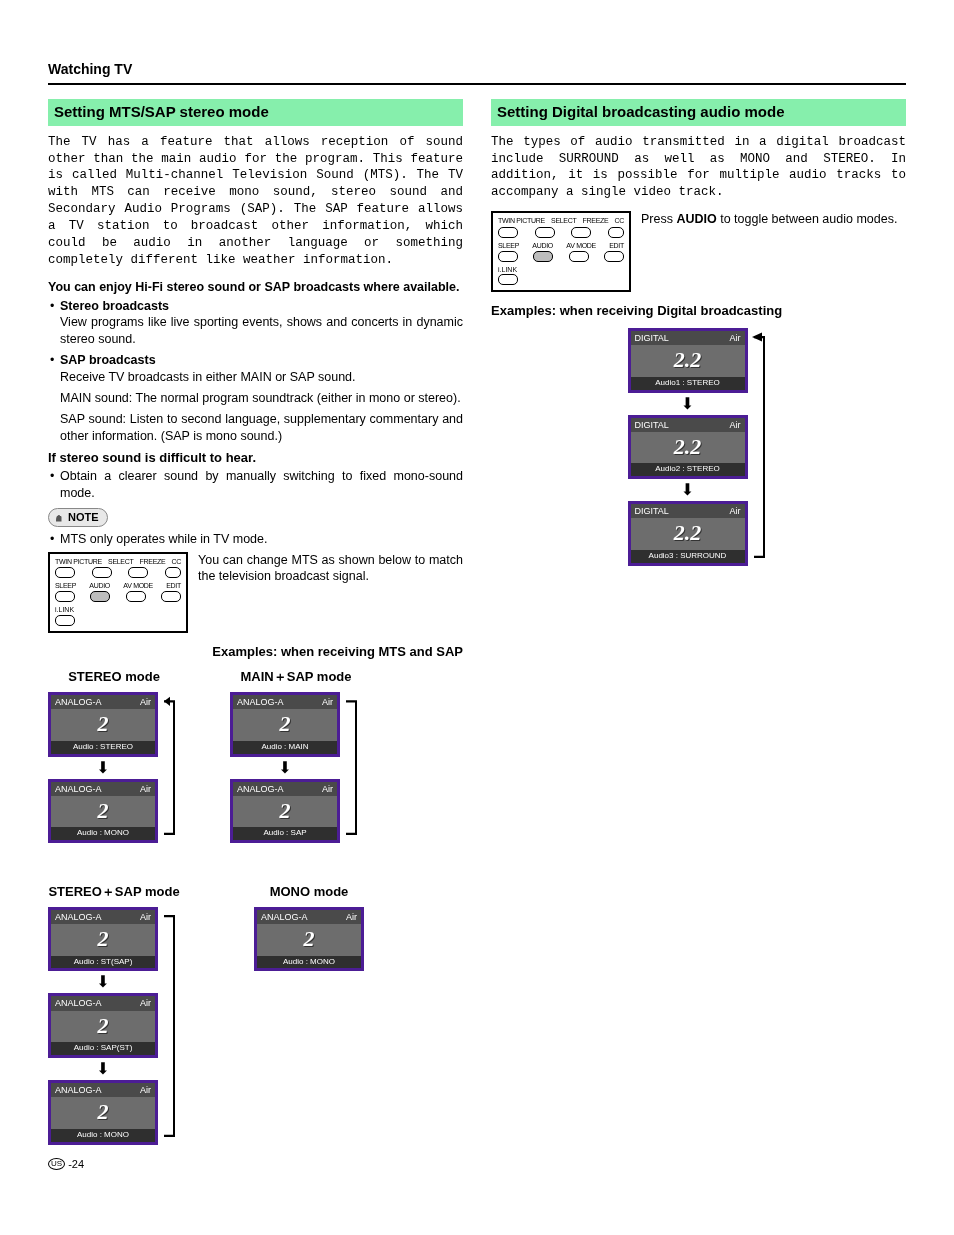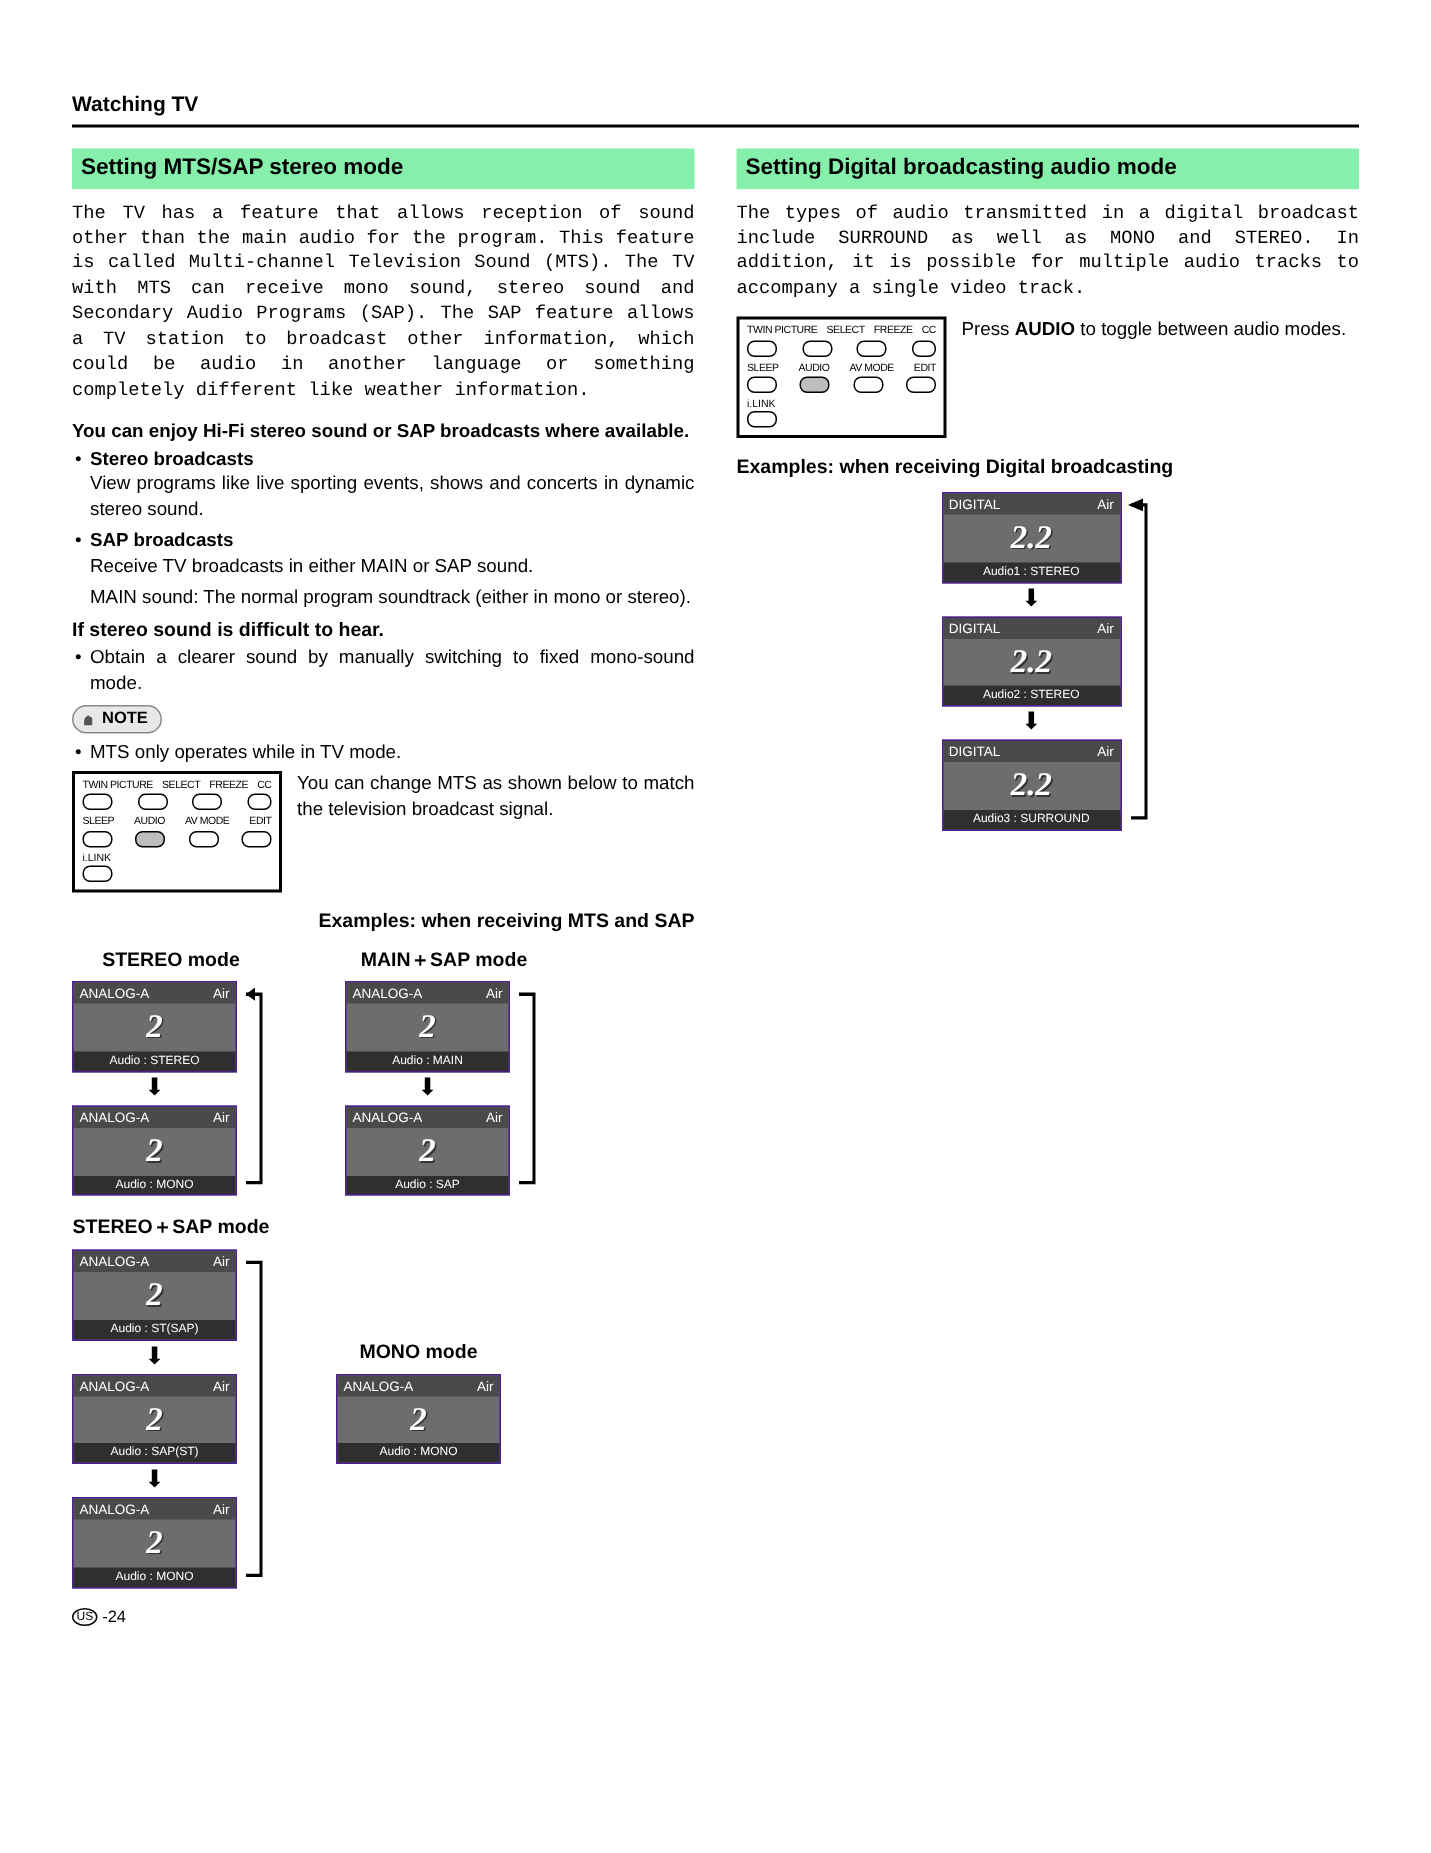--- a/index.html
+++ b/index.html
@@ -66,21 +66,21 @@
     width:20px; height:11px; border:1.5px solid #000; border-radius:5px; background:#fff;
   }
   .rbtn.hl { background:#bdbdbd; }
   .rbtn.sq { width:16px; }
   .remote-single { display:flex; }
   .examples-heading { font-weight:bold; margin:10px 0 8px 0; font-size:13px;}
   .mode-grid { display:flex; gap:50px; }
   .mode-col { display:flex; flex-direction:column; align-items:center; }
   .mode-title { font-weight:bold; font-size:13px; margin-bottom:6px; }
   .osd {
-    width:110px; border:1px solid #4c1d95; background:#6d6d6d;
+    width:110px; border:3px solid #4c1d95; background:#6d6d6d;
     display:flex; flex-direction:column;
   }
   .osd-top {
     display:flex; justify-content:space-between; font-size:9px; color:#fff;
     background:#4a4a4a; padding:1px 4px;
   }
   .osd-mid {
     text-align:center; color:#fff; font-style:italic; font-weight:bold;
     font-size:22px; padding:0 0 2px 0; font-family: Georgia, 'Times New Roman', serif;
     text-shadow: 1px 1px 0 #333;
@@ -91,21 +91,21 @@
   .down-arrow {
     font-size:16px; margin:3px 0; line-height:1;
   }
   .cycle-wrap { position:relative; padding-right:22px;}
   .footer { display:flex; align-items:center; font-size:11px; margin-top:auto; }
   .us-badge {
     border:1px solid #000; border-radius:50%; font-size:8px; padding:0 2px; margin-right:3px;
     display:inline-flex; align-items:center; justify-content:center; height:12px;text-align:right;
   }
   .stack { display:flex; flex-direction:column; align-items:center;}
-  .mode-row2 { margin-top:12px; display:flex; gap:44px; align-items:center;}
+  .mode-row2 { margin-top:40px; display:flex; gap:74px; align-items:flex-start;}
   .osd.wide { width:120px; }
   .cycle-wrap .stack { align-items:center;}
   .cycle-wrap { display:inline-block;}
   .cycle-svg { position:absolute; right:0; top:0; height:100%; width:18px;}
 </style>
 </head>
 <body>
 
 <div class="section-title">Watching TV</div>
 
@@ -122,20 +122,21 @@
       <span class="txt bullet-title">Stereo broadcasts</span>
     </div>
     <p class="indent-body">View programs like live sporting events, shows and concerts in dynamic stereo sound.</p>
 
     <div class="bullet-row">
       <span class="dot">•</span>
       <span class="txt bullet-title">SAP broadcasts</span>
     </div>
     <p class="indent-body">Receive TV broadcasts in either MAIN or SAP sound.</p>
     <p class="indent-body">MAIN sound: The normal program soundtrack (either in mono or stereo).</p>
+    <p class="indent-body">SAP sound: Listen to second language, supplementary commentary and other information. (SAP is mono sound.)</p>
 
     <p class="bold-sub" style="font-size:13px;">If stereo sound is difficult to hear.</p>
     <div class="bullet-row">
       <span class="dot">•</span>
       <span class="txt">Obtain a clearer sound by manually switching to fixed mono-sound mode.</span>
     </div>
 
     <div class="note-pill">
       <svg viewBox="0 0 24 24">
           <path fill="#555" d="M6 21c0-4 0-8 2-11l1 0c1-2 2-2 3-2 1 0 2 1 2 2h1c1 0 2 1 2 2v9H6z"></path>

